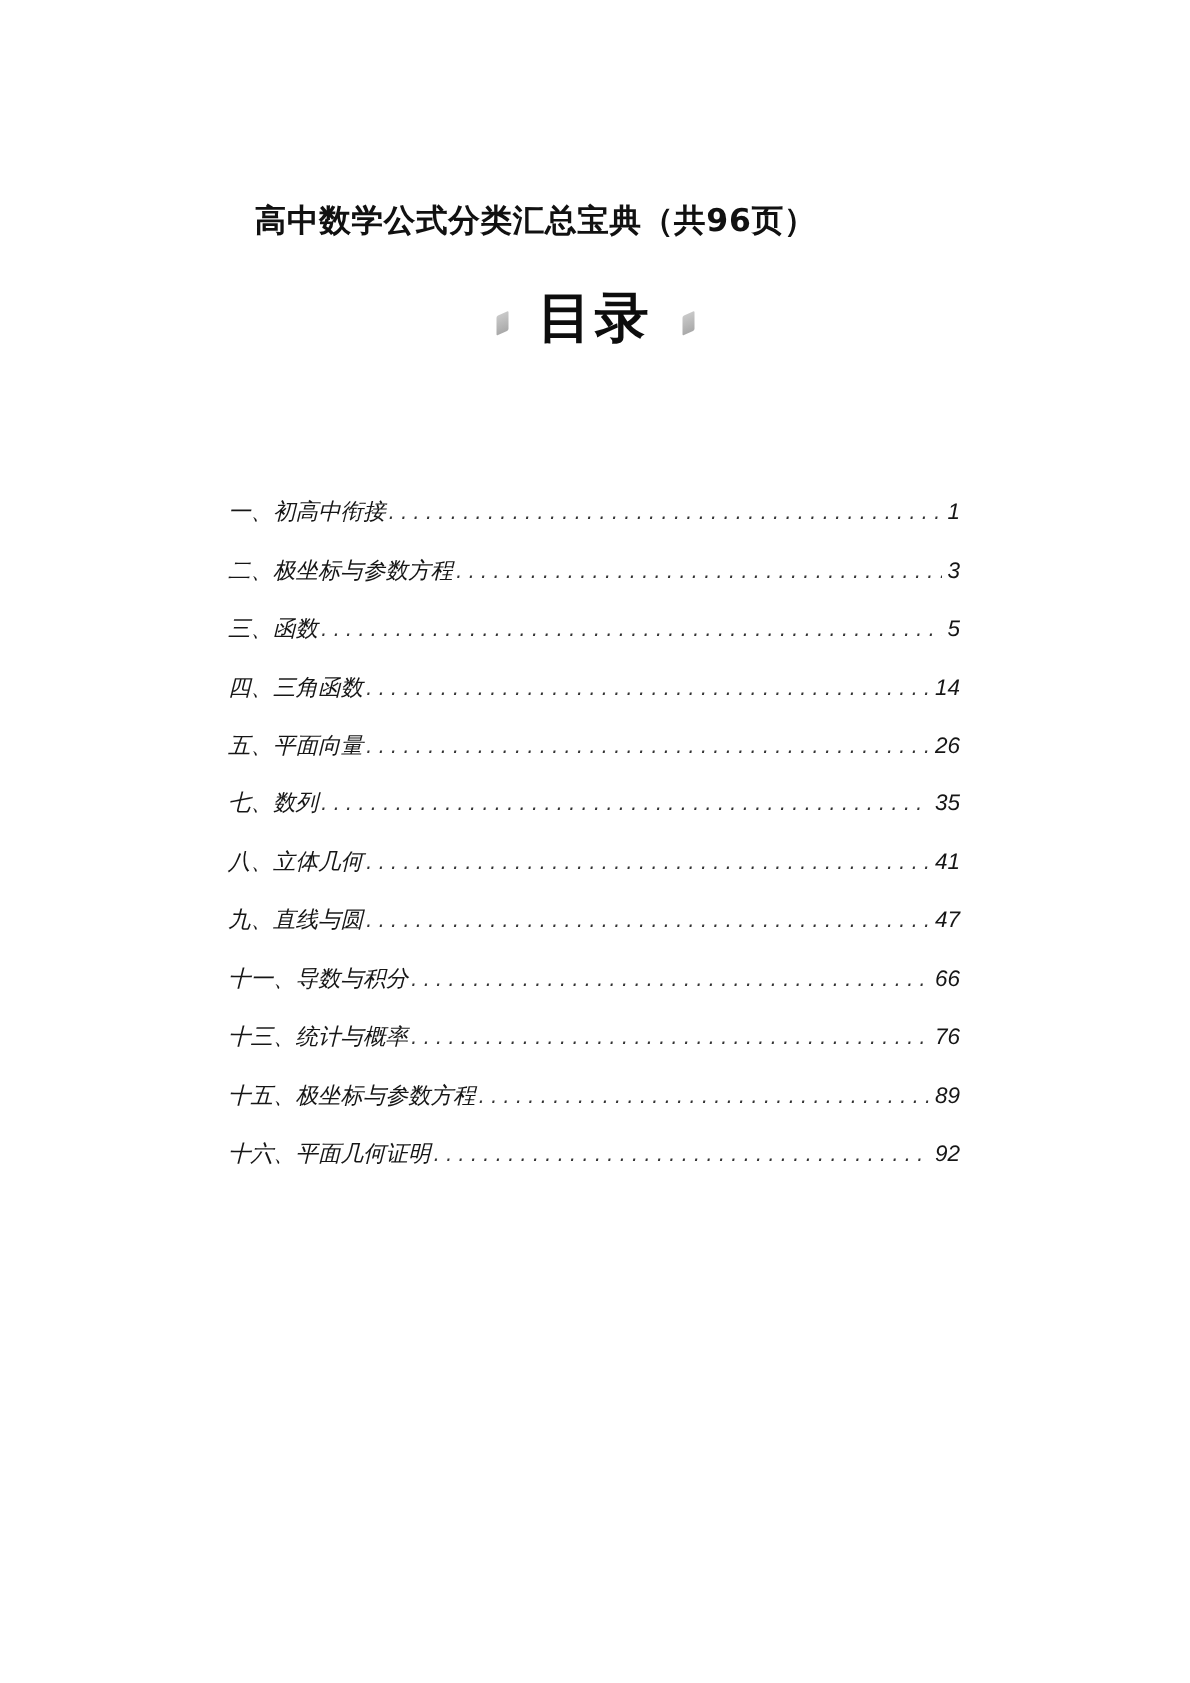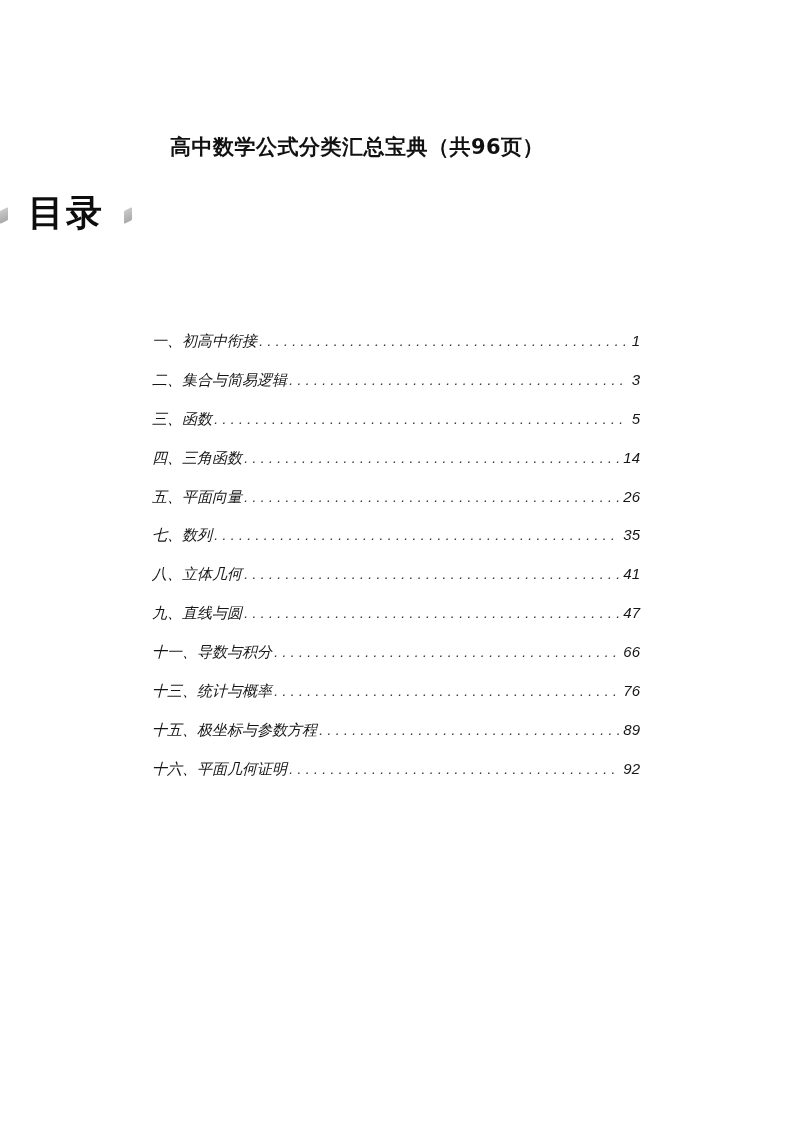--- a/index.html
+++ b/index.html
@@ -28,20 +28,21 @@
     line-height: 30px;
   }
   .toc-heading {
     position: absolute;
     top: 188px;
     left: 0;
     width: 793px;
     height: 50px;
     display: flex;
     align-items: center;
+    justify-content: center;
   }
   .toc-heading-text {
     font-size: 36px;
     font-weight: bold;
     color: #0d0d0d;
     margin: 0 20px;
     letter-spacing: 2px;
     line-height: 50px;
   }
   .deco {
@@ -105,21 +106,21 @@
   <span class="deco"></span>
 </div>
 
 <ul class="toc-list">
   <li class="toc-row">
     <span class="toc-label">一、初高中衔接</span>
     <span class="toc-leader"></span>
     <span class="toc-page">1</span>
   </li>
   <li class="toc-row">
-    <span class="toc-label">二、集合与简易逻辑</span>
+    <span class="toc-label">二、极坐标与参数方程</span>
     <span class="toc-leader"></span>
     <span class="toc-page">3</span>
   </li>
   <li class="toc-row">
     <span class="toc-label">三、函数</span>
     <span class="toc-leader"></span>
     <span class="toc-page">5</span>
   </li>
   <li class="toc-row">
     <span class="toc-label">四、三角函数</span>

